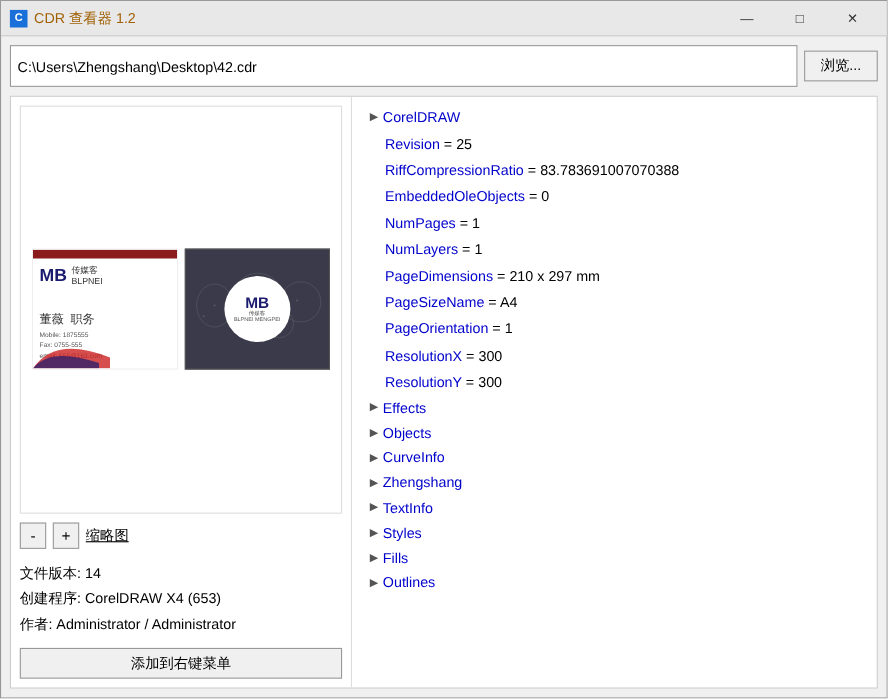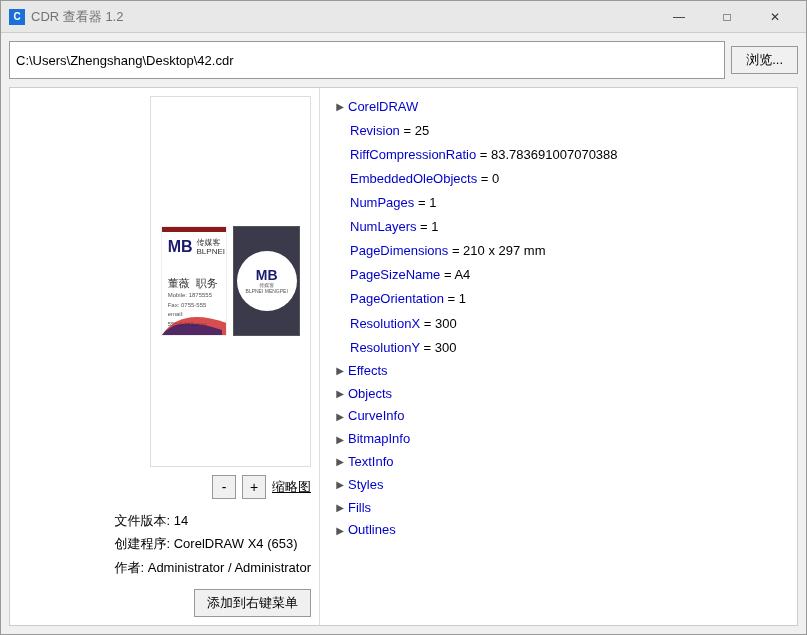--- a/index.html
+++ b/index.html
@@ -42,21 +42,21 @@
       align-items: center;
       justify-content: center;
       color: white;
       font-size: 10px;
       font-weight: bold;
     }
 
     .title-bar-text {
       flex: 1;
       font-size: 13px;
-      color: #737373;
+      color: #a16207;
     }
 
     .title-bar-controls {
       display: flex;
       gap: 2px;
     }
 
     .title-btn {
       width: 46px;
       height: 28px;
@@ -116,21 +116,20 @@
     }
 
     .left-panel {
       width: 310px;
       flex-shrink: 0;
       display: flex;
       flex-direction: column;
       padding: 8px;
       border-right: 1px solid #ddd;
       overflow: hidden;
-      align-items: flex-end;
     }
 
     .preview-area {
       flex: 1;
       background: white;
       border: 1px solid #ddd;
       overflow: hidden;
       display: flex;
       align-items: center;
       justify-content: center;
@@ -470,21 +469,21 @@
             <div class="tree-item expandable">
               <span class="tree-arrow">▶</span>
               <span class="tree-label">Objects</span>
             </div>
             <div class="tree-item expandable">
               <span class="tree-arrow">▶</span>
               <span class="tree-label">CurveInfo</span>
             </div>
             <div class="tree-item expandable">
               <span class="tree-arrow">▶</span>
-              <span class="tree-label">BitmapInfo</span>
+              <span class="tree-label">Zhengshang</span>
             </div>
             <div class="tree-item expandable">
               <span class="tree-arrow">▶</span>
               <span class="tree-label">TextInfo</span>
             </div>
             <div class="tree-item expandable">
               <span class="tree-arrow">▶</span>
               <span class="tree-label">Styles</span>
             </div>
             <div class="tree-item expandable">

